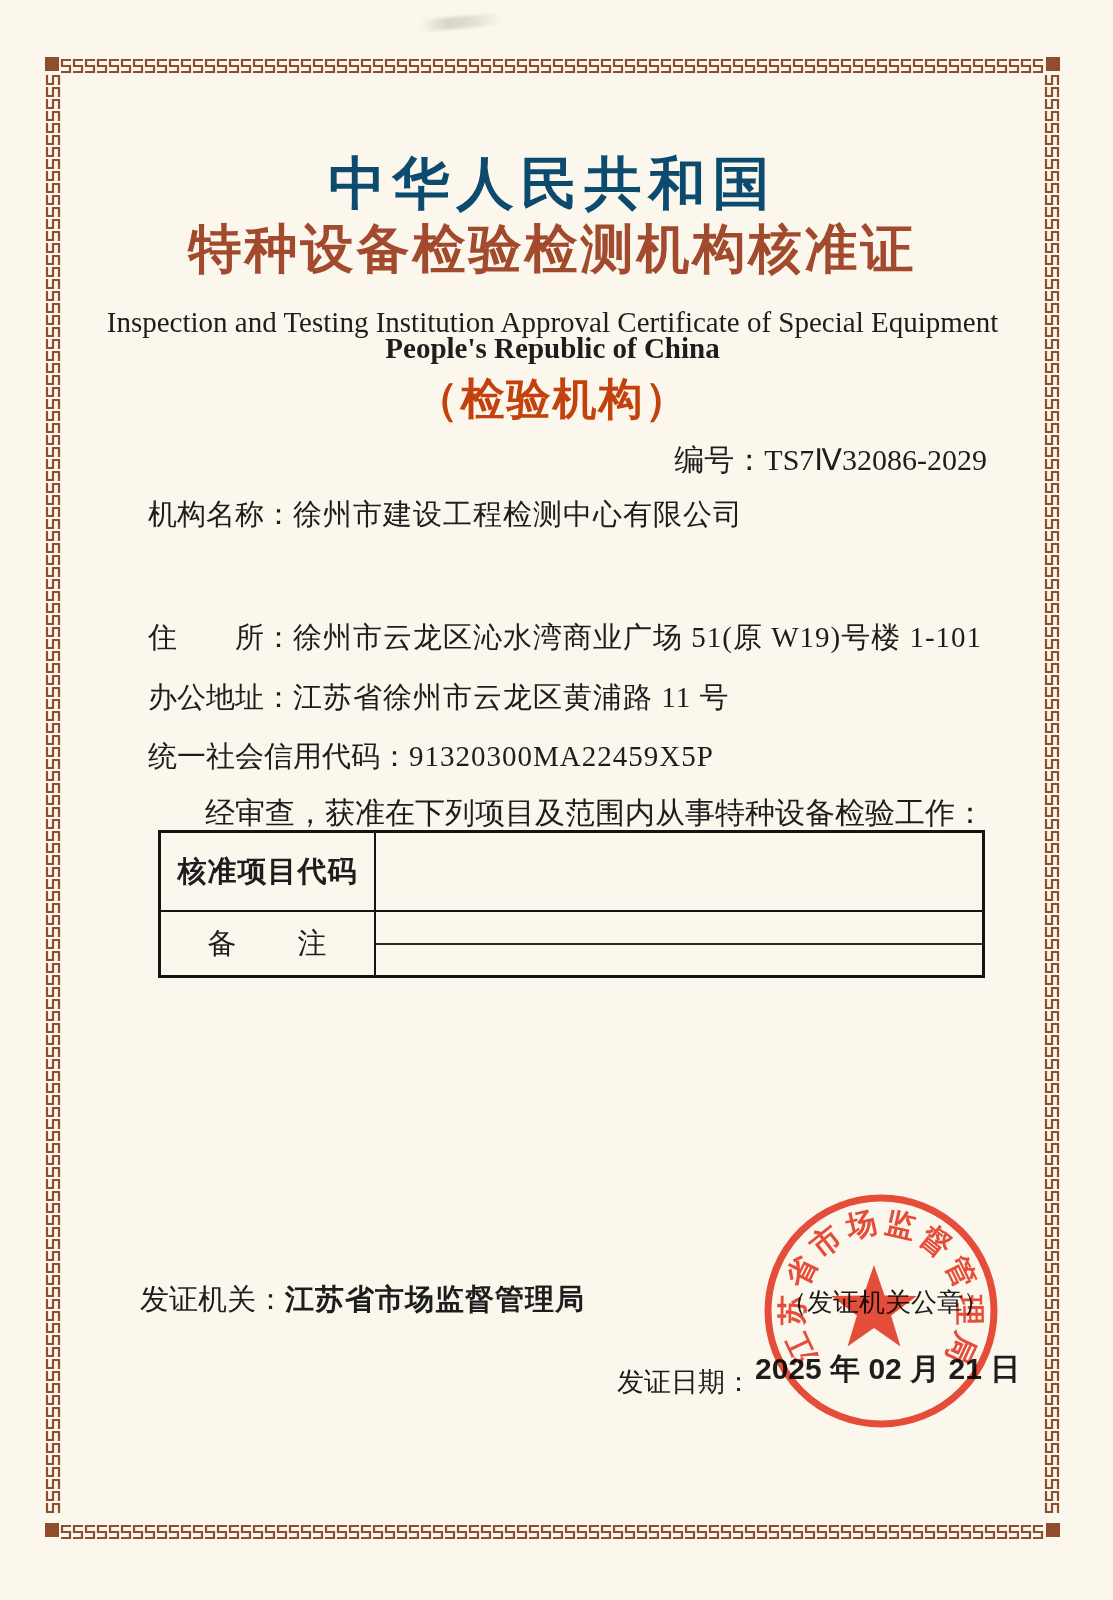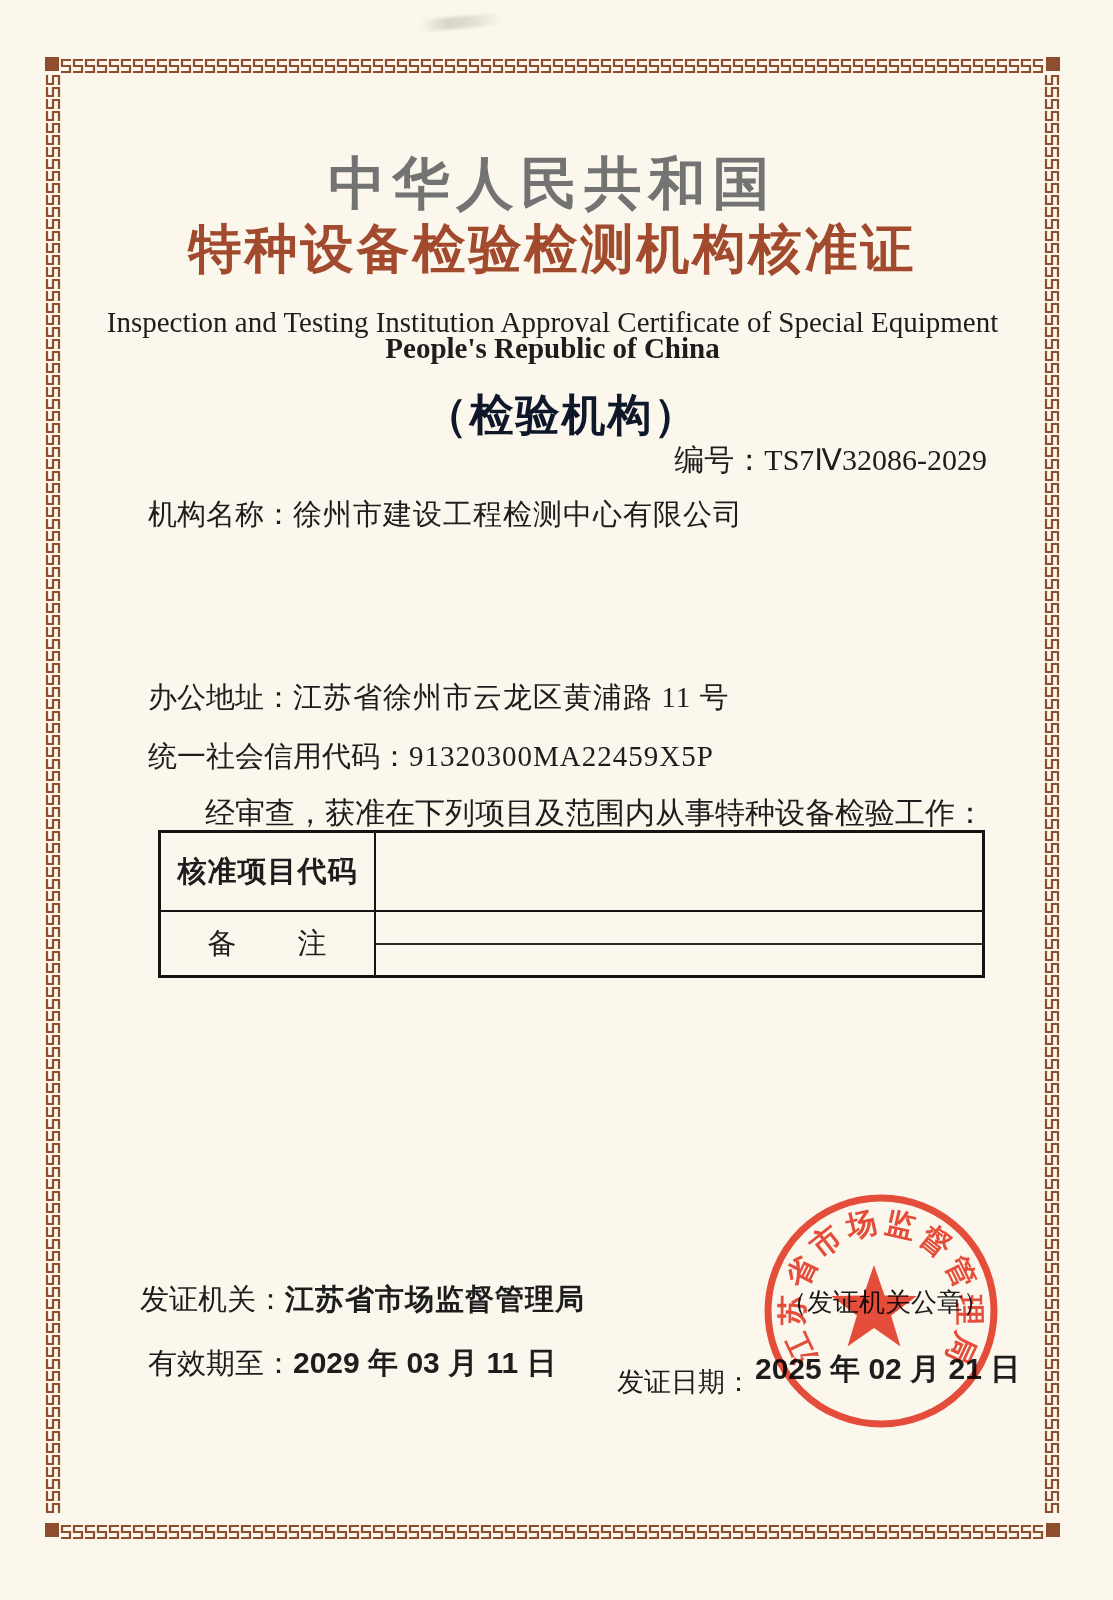--- a/index.html
+++ b/index.html
@@ -12,27 +12,27 @@
   }
   .abs{position:absolute;}
   .ctr{left:45px; width:1015px; text-align:center;}
   #border-svg{position:absolute; left:0; top:0; z-index:1;}
   .smudge{
     left:420px; top:16px; width:92px; height:12px;
     background:linear-gradient(90deg, transparent, #9a938a 30%, #b3aca0 55%, transparent 90%);
     opacity:.35; filter:blur(1.5px); transform:rotate(-5deg); z-index:1;
   }
   .title-cn1{top:146px; font-size:57px; font-weight:bold; letter-spacing:7px;
-    font-family:"Liberation Sans", sans-serif; color:#737373; z-index:2;}
+    font-family:"Liberation Sans", sans-serif; color:#0c4a6e; z-index:2;}
   .title-cn2{top:214px; font-size:53px; font-weight:bold; letter-spacing:3px;
     font-family:"Liberation Sans", sans-serif; color:#a24a2d; z-index:2;}
   .title-en1{top:286px; font-size:29px; font-weight:normal; z-index:2;margin-top:20px;}
   .title-en2{top:332px; font-size:29px; font-weight:bold; z-index:2;}
-  .subtitle{top:386px; font-size:44px; font-weight:bold; letter-spacing:2px;
-    font-family:"Liberation Sans", sans-serif; color:#0f172a; z-index:2;padding-left:9px;}
+  .subtitle{top:370px; font-size:44px; font-weight:bold; letter-spacing:2px;
+    font-family:"Liberation Sans", sans-serif; color:#c2410c; z-index:2;}
   .cert-no{top:440px; right:126px; font-size:30px; z-index:2;}
   .info-row{left:148px; font-size:29px; z-index:2; white-space:nowrap;}
   .info-row .val{letter-spacing:1px;}
   .statement{left:205px; top:793px; font-size:30px; z-index:2;}
   .tbl{
     left:158px; top:830px; width:827px; height:148px;
     border:3px solid #151515; display:flex; flex-direction:column; z-index:2;
     box-sizing:border-box; background:transparent;
   }
   .tbl-row1{height:77px; display:flex; border-bottom:2px solid #151515;}
@@ -1294,20 +1294,23 @@
   <div class="abs ctr title-en2">People's Republic of China</div>
   <div class="abs ctr subtitle">（检验机构）</div>
 
   <div class="abs cert-no">
     <span>编号：</span><span>TS7Ⅳ32086-2029</span>
   </div>
 
   <div class="abs info-row" style="top:495px;">
     <span class="lbl">机构名称：</span><span class="val">徐州市建设工程检测中心有限公司</span>
   </div>
+  <div class="abs info-row" style="top:618px;">
+    <span class="lbl">住　　所：</span><span class="val">徐州市云龙区沁水湾商业广场 51(原 W19)号楼 1-101</span>
+  </div>
   <div class="abs info-row" style="top:678px;">
     <span class="lbl">办公地址：</span><span class="val">江苏省徐州市云龙区黄浦路 11 号</span>
   </div>
   <div class="abs info-row" style="top:737px;">
     <span class="lbl">统一社会信用代码：</span><span class="val">91320300MA22459X5P</span>
   </div>
 
   <div class="abs statement">经审查，获准在下列项目及范围内从事特种设备检验工作：</div>
 
   <div class="abs tbl">
@@ -1319,23 +1322,20 @@
       <div class="tbl-remarks">
         <div class="r-top"></div>
         <div class="r-bottom"></div>
       </div>
     </div>
   </div>
 
   <div class="abs issuer-line">
     <span class="lbl">发证机关：</span><span class="val">江苏省市场监督管理局</span>
   </div>
-  <div class="abs valid-line">
-    <span class="lbl">有效期至：</span><span class="date-val">2029 年 03 月 11 日</span>
-  </div>
   <div class="abs issue-label">发证日期：</div>
   <div class="abs issue-date date-val">2025 年 02 月 21 日</div>
 
   <div class="abs seal-overlay">（发证机关公章）</div>
   <svg id="seal-svg" width="290" height="290" viewBox="0 0 290 290">
       <circle cx="141" cy="141" r="113" fill="none" stroke="#e8402f" stroke-width="7"></circle>
       <polygon points="134,95 123.41986545873549,125.43769410125094 91.20245676671809,126.09423525312737 116.88098270668723,145.56230589874906 107.5496636468387,176.40576474687262 134,158 160.45033635316128,176.40576474687265 151.11901729331277,145.56230589874906 176.7975432332819,126.09423525312738 144.58013454126453,125.43769410125095" fill="#e8402f"></polygon>
       <text transform="translate(60.33860695373815,178.61302529492224) rotate(-115)" fill="#e8402f" font-size="30" font-weight="bold" text-anchor="middle" dominant-baseline="central">江</text>
       <text transform="translate(52.00418375585687,140.13704516994792) rotate(-89.44444444444446)" fill="#e8402f" font-size="30" font-weight="bold" text-anchor="middle" dominant-baseline="central">苏</text>
       <text transform="translate(61.08314033173174,101.82991523161688) rotate(-63.888888888888886)" fill="#e8402f" font-size="30" font-weight="bold" text-anchor="middle" dominant-baseline="central">省</text>

